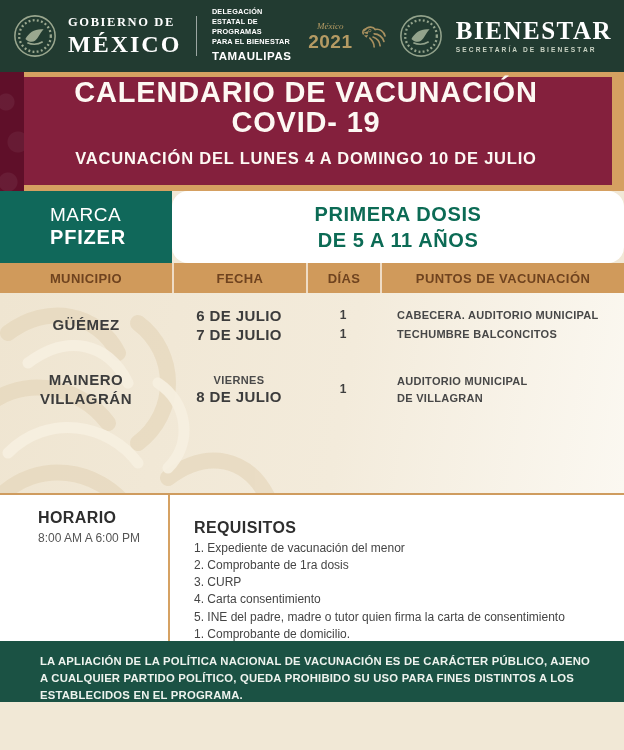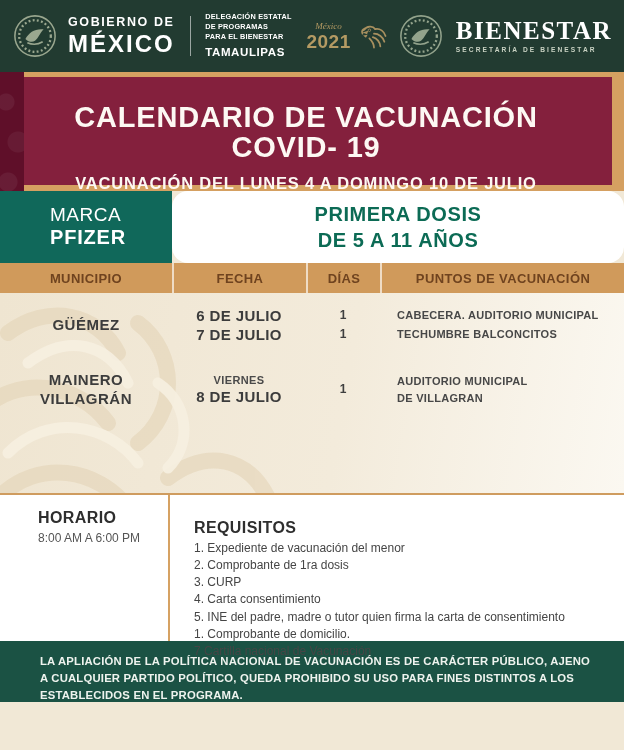--- a/index.html
+++ b/index.html
@@ -7,21 +7,21 @@
     width:624px;height:750px;overflow:hidden;position:relative;
     font-family:"Liberation Sans","DejaVu Sans",sans-serif;
     background:#f1e8d6;
   }
   
   .header{
     height:72px;background:#223b31;display:flex;align-items:center;
     padding:0 12px;box-sizing:border-box;gap:8px;
   }
   .seal-svg{flex:0 0 auto;}
-  .gob{color:#fff;font-family:Liberation Sans, sans-serif;line-height:1;margin-left:2px;}
+  .gob{color:#fff;font-family:Liberation Serif, serif;line-height:1;margin-left:2px;}
   .gob .l1{font-size:12.5px;font-weight:700;letter-spacing:1.6px;}
   .gob .l2{font-size:24px;font-weight:700;letter-spacing:2px;margin-top:3px;}
   .vline{width:1px;height:40px;background:rgba(255,255,255,.55);margin:0 7px;}
   .deleg{color:#fff;line-height:1.35;}
   .deleg .d1{font-size:7.3px;font-weight:700;letter-spacing:.2px;}
   .deleg .d2{font-size:11.5px;font-weight:700;letter-spacing:.6px;margin-top:3px;}
   .m2021{color:#b49a63;text-align:center;line-height:1;margin-left:6px;}
   .m2021 .mx{font-family:"Liberation Serif","DejaVu Serif",serif;font-style:italic;font-size:9px;}
   .m2021 .yr{font-size:19px;font-weight:700;letter-spacing:.5px;margin-top:1px;}
   .bienestar{color:#fff;margin-left:4px;line-height:1;}
@@ -32,21 +32,21 @@
   .banner-frame::before{ 
     content:"";position:absolute;left:0;top:0;bottom:0;width:24px;z-index:2;
     background:
       radial-gradient(circle at 6px 30px, rgba(255,255,255,.06) 8px, transparent 9px),
       radial-gradient(circle at 18px 70px, rgba(255,255,255,.05) 10px, transparent 11px),
       radial-gradient(circle at 8px 110px, rgba(255,255,255,.06) 9px, transparent 10px),
       #5f0f29;
   }
   .banner{
     background:#84203d;height:108px;text-align:center;color:#fdf8f3;
-    padding-top:25px;box-sizing:border-box;
+    padding-top:0;box-sizing:border-box;
   }
   .banner .t1{font-size:29px;font-weight:700;letter-spacing:.8px;line-height:1.05;}
   .banner .sub{font-size:16.5px;font-weight:700;letter-spacing:.8px;margin-top:11px;}
   
   .brand-row{display:flex;height:72px;}
   .marca-box{width:172px;background:#10685a;color:#fff;box-sizing:border-box;
     padding:13px 12px 0 50px;line-height:1.15;}
   .marca-box .m1{font-size:19px;font-weight:400;letter-spacing:.5px;}
   .marca-box .m2{font-size:20px;font-weight:700;letter-spacing:.8px;}
   .dosis-box{flex:1;background:#ffffff;display:flex;flex-direction:column;justify-content:center;
@@ -231,20 +231,19 @@
   </div>
   <div class="reqs">
     <div class="r-title">REQUISITOS</div>
     <div class="req-list">
       <div class="req-item">1. Expediente de vacunación del menor</div>
       <div class="req-item">2. Comprobante de 1ra dosis</div>
       <div class="req-item">3. CURP</div>
       <div class="req-item">4. Carta consentimiento</div>
       <div class="req-item">5. INE del padre, madre o tutor quien firma la carta de consentimiento</div>
       <div class="req-item">1. Comprobante de domicilio.</div>
-      <div class="req-item">7 Cartilla nacional de Vacunación</div>
     </div>
   </div>
 </div>
 
 <div class="footer">
   <span>LA APLIACIÓN DE LA POLÍTICA NACIONAL DE VACUNACIÓN ES DE CARÁCTER PÚBLICO, AJENO A CUALQUIER PARTIDO POLÍTICO, QUEDA PROHIBIDO SU USO PARA FINES DISTINTOS A LOS ESTABLECIDOS EN EL PROGRAMA.</span>
 </div>
 
 </body></html>

